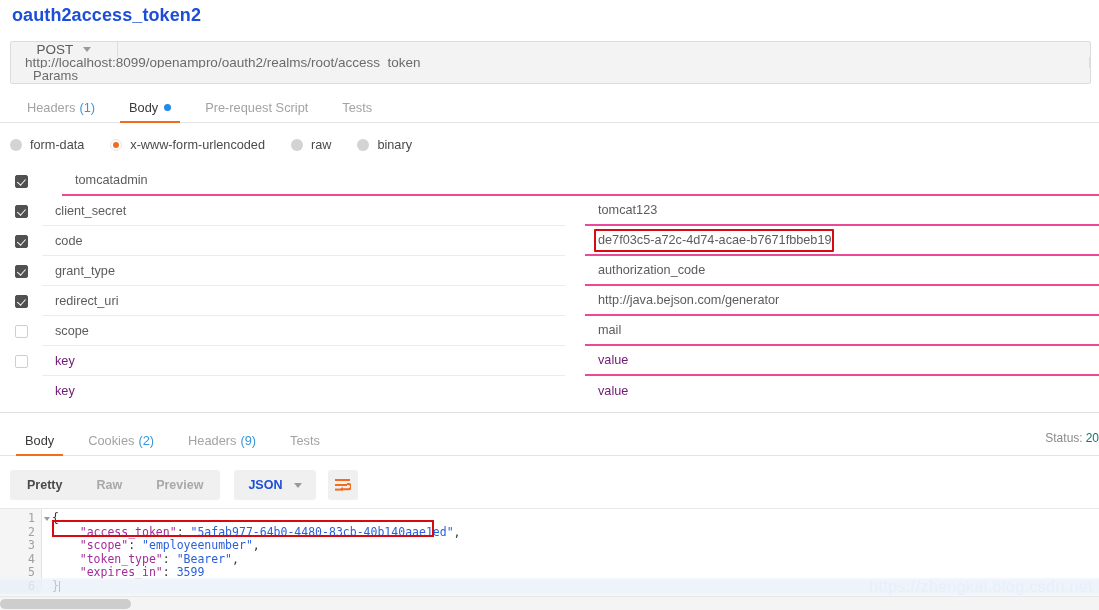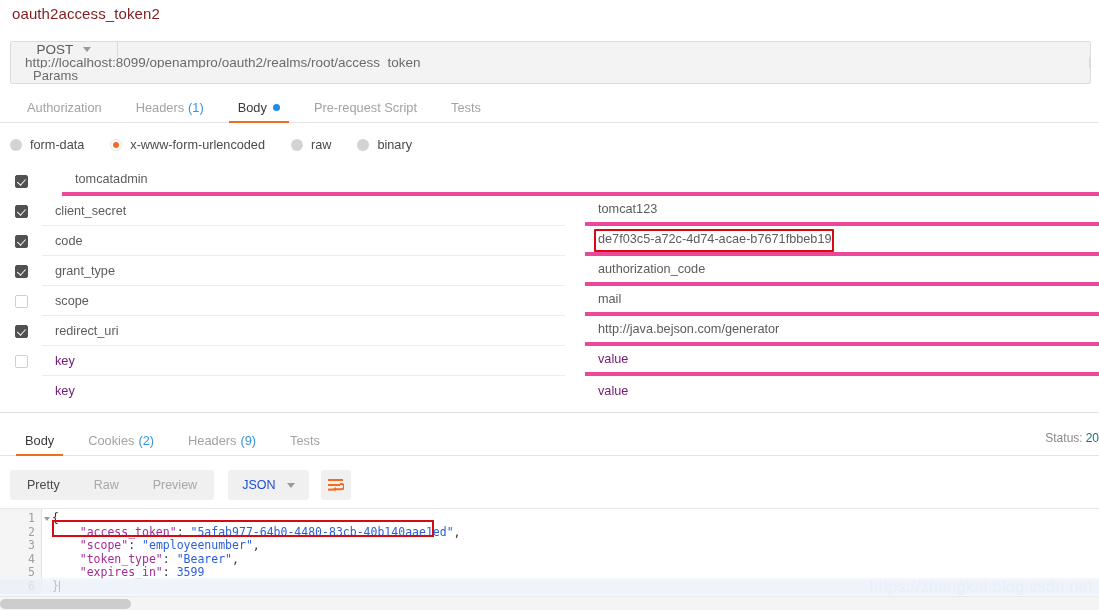--- a/index.html
+++ b/index.html
@@ -13,23 +13,24 @@
   #app {
     position: relative;
     width: 1099px; height: 610px;
     background: #ffffff;
   }
 
   
   .req-title {
     position: absolute;
     left: 12px; top: 5px;
-    font-size: 15px;
-    color: #7f1d1d;
+    font-size: 18px;
+    color: #1d4ed8;
     letter-spacing: 0.1px;
+    font-weight: bold;
   }
 
   
   .urlbar {
     position: absolute;
     left: 10px; top: 41px;
     width: 1081px; height: 43px;
     display: flex;
     border: 1px solid #dcdcdc;
     background: #f3f3f3;
@@ -198,21 +199,21 @@
     font-size: 12.7px;
     border-bottom: 1px solid #ececec;
   }
   .kv-gap { width: 20px; flex: none; }
   .kv-val {
     flex: 1;
     display: flex;
     align-items: center;
     padding-left: 13px;
     font-size: 12.7px;
-    border-bottom: 4px solid #ec4899;
+    border-bottom: 2px solid #ec4899;
     position: relative;
   }
   .kv-row.last .kv-key, .kv-row.last .kv-val { border-bottom: none; }
   .filled { color: #5c5c5c; }
   .placeholder { color: #701a75; }
   .hl-box {
     position: absolute;
     left: 9px; top: 3px;
     width: 240px; height: 23px;
     border: 2px solid #d60b12;
@@ -245,20 +246,21 @@
   }
   .status-wrap .code { color: #0f766e; margin-left: 3px; }
 
   
   .viewer-bar {
     position: absolute;
     left: 10px; top: 470px;
     height: 30px;
     display: flex;
     align-items: center;
+    font-weight: bold;
   }
   .seg {
     display: flex;
     background: #f0f0f0;
     border-radius: 3px;
     height: 30px;
     align-items: center;
   }
   .seg-item {
     padding: 0 17px;
@@ -405,23 +407,20 @@
     <div class="method-box">
       <span>POST</span>
       <span class="caret"></span>
     </div>
     <div class="url-input">http://localhost:8099/openampro/oauth2/realms/root/access_token</div>
     <div class="params-btn">Params</div>
   </div>
 
   <div class="req-tabs">
       <div class="tab">
-        <span>Authorization</span>
-      </div>
-      <div class="tab">
         <span>Headers</span>
         <span class="count">(1)</span>
       </div>
       <div class="tab active">
         <span>Body</span>
         <span class="blue-dot"></span>
       </div>
       <div class="tab">
         <span>Pre-request Script</span>
       </div>
@@ -491,40 +490,40 @@
         <div class="kv-key">
           <span class="filled">grant_type</span>
         </div>
         <div class="kv-gap"></div>
         <div class="kv-val">
           <span class="filled">authorization_code</span>
         </div>
       </div>
       <div class="kv-row">
         <div class="kv-check">
+          <span class="cbox on"></span>
+        </div>
+        <div class="kv-key">
+          <span class="filled">redirect_uri</span>
+        </div>
+        <div class="kv-gap"></div>
+        <div class="kv-val">
+          <span class="filled">http://java.bejson.com/generator</span>
+        </div>
+      </div>
+      <div class="kv-row">
+        <div class="kv-check">
           <span class="cbox"></span>
         </div>
         <div class="kv-key">
           <span class="filled">scope</span>
         </div>
         <div class="kv-gap"></div>
         <div class="kv-val">
           <span class="filled">mail</span>
-        </div>
-      </div>
-      <div class="kv-row">
-        <div class="kv-check">
-          <span class="cbox on"></span>
-        </div>
-        <div class="kv-key">
-          <span class="filled">redirect_uri</span>
-        </div>
-        <div class="kv-gap"></div>
-        <div class="kv-val">
-          <span class="filled">http://java.bejson.com/generator</span>
         </div>
       </div>
       <div class="kv-row">
         <div class="kv-check">
           <span class="cbox"></span>
         </div>
         <div class="kv-key">
           <span class="placeholder">key</span>
         </div>
         <div class="kv-gap"></div>

